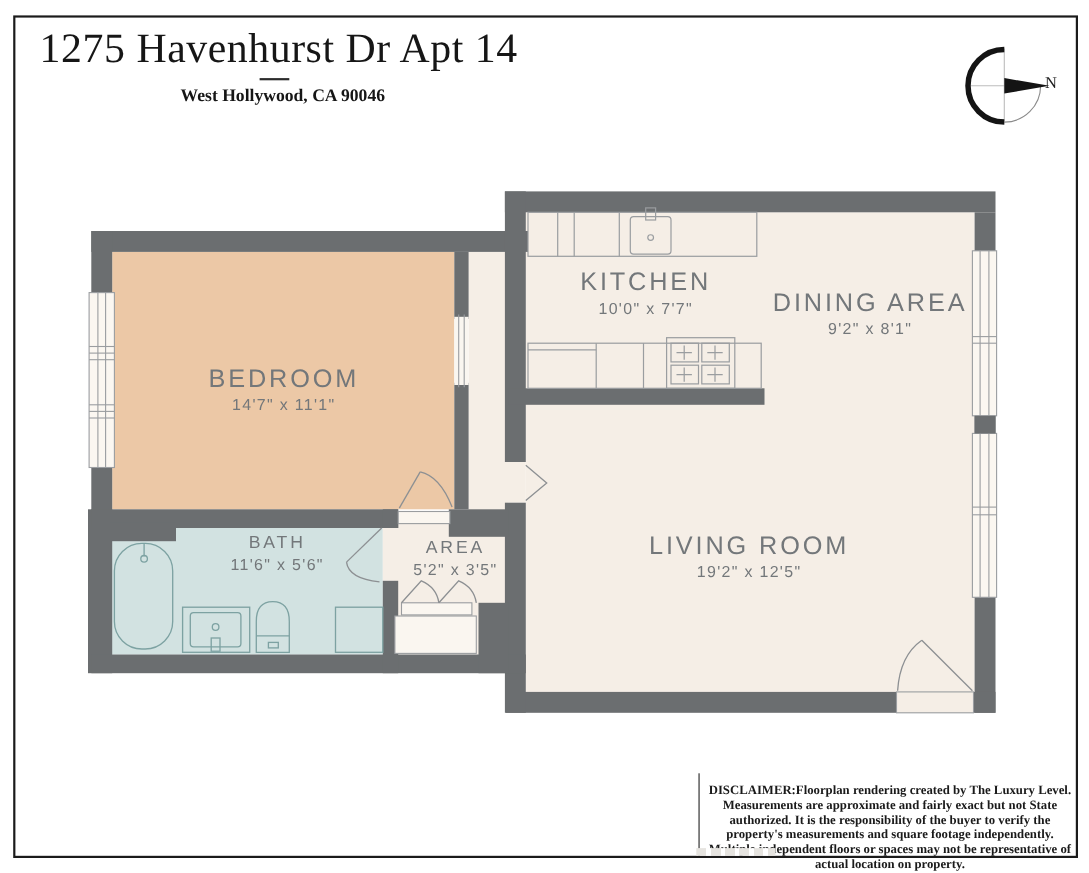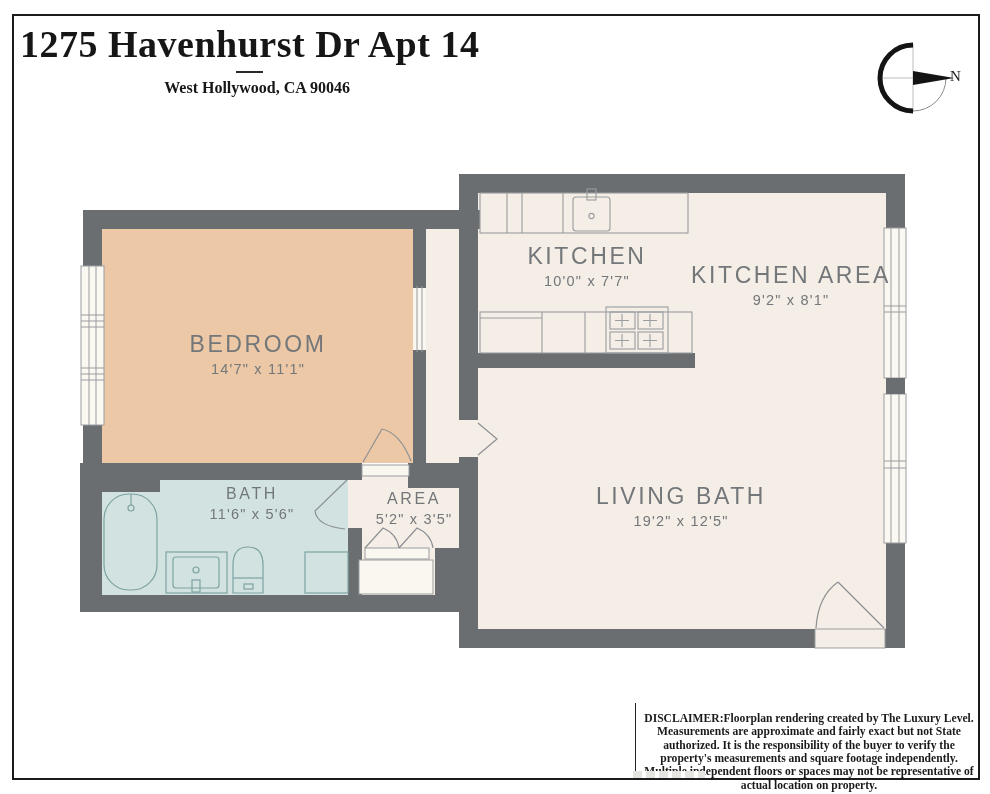--- a/index.html
+++ b/index.html
@@ -12,21 +12,21 @@
     --doorline:#8d9093;
     --label:#73777a;
     --ink:#161616;
   }
   html,body{margin:0;padding:0;background:#fff;}
   .page{position:relative;width:990px;height:794px;background:#ffffff;overflow:hidden;
         font-family:"Liberation Serif",serif;}
   .frame{position:absolute;left:12px;top:14px;width:964px;height:762px;
          border:2px solid #1b1b1b;pointer-events:none;}
   .plan{position:absolute;left:0;top:0;width:990px;height:794px;}
-  .title{position:absolute;left:20px;top:22px;font-size:38px;font-weight:700;
+  .title{position:absolute;left:36px;top:22px;font-size:38px;font-weight:400;
          color:var(--ink);letter-spacing:.5px;white-space:nowrap;}
   .title-divider{position:absolute;left:236px;top:71px;width:27px;height:2px;background:#2b2b2b;}
   .subtitle{position:absolute;left:150px;top:79px;width:200px;text-align:right;
             font-size:16px;font-weight:700;color:var(--ink);white-space:nowrap;}
   .north-label{position:absolute;left:950px;top:68px;font-size:15px;color:#1d1d1d;}
   .room-label{position:absolute;transform:translateX(-50%);text-align:center;
               color:var(--label);font-family:"Liberation Sans",sans-serif;white-space:nowrap;}
   .room-name{font-size:23px;letter-spacing:2.6px;}
   .room-dims{font-size:14.5px;letter-spacing:1.2px;margin-top:3px;}
   .room-label.small .room-name{font-size:16px;}
@@ -194,25 +194,25 @@
 
   <div class="room-label" style="left:258px;top:331px">
     <div class="room-name">BEDROOM</div>
     <div class="room-dims">14'7" x 11'1"</div>
   </div>
   <div class="room-label" style="left:587px;top:243px">
     <div class="room-name">KITCHEN</div>
     <div class="room-dims">10'0" x 7'7"</div>
   </div>
   <div class="room-label" style="left:791px;top:262px">
-    <div class="room-name">KITCHEN AREA</div>
+    <div class="room-name">DINING AREA</div>
     <div class="room-dims">9'2" x 8'1"</div>
   </div>
   <div class="room-label" style="left:681px;top:483px">
-    <div class="room-name">LIVING BATH</div>
+    <div class="room-name">LIVING ROOM</div>
     <div class="room-dims">19'2" x 12'5"</div>
   </div>
   <div class="room-label small" style="left:252px;top:485px">
     <div class="room-name">BATH</div>
     <div class="room-dims">11'6" x 5'6"</div>
   </div>
   <div class="room-label small" style="left:414px;top:490px">
     <div class="room-name">AREA</div>
     <div class="room-dims">5'2" x 3'5"</div>
   </div>

